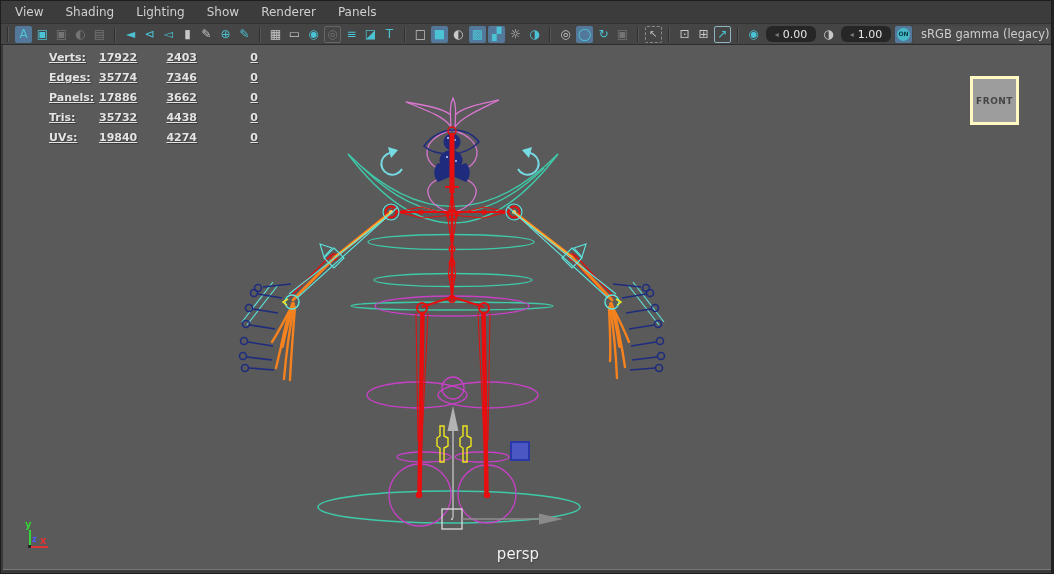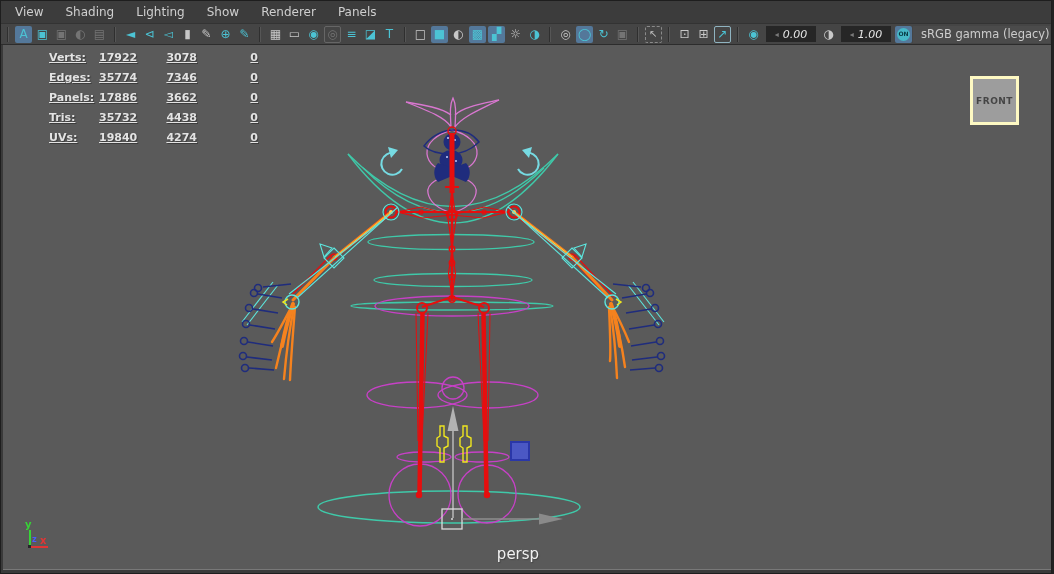--- a/index.html
+++ b/index.html
@@ -19,22 +19,22 @@
          font-size:12px;line-height:1;color:#4cc3d4;margin:0 1px;border-radius:2px;
          box-sizing:border-box;cursor:default;}
   .ticon.light{color:#c8c8c8;}
   .ticon.disabled{color:#747474;}
   .ticon.active{background:#54789a;}
   .ticon.boxed{border:1px solid #8fb3c0;}
   .ticon.boxdim{border:1px solid #666;}
   .ticon.dashed{border:1px dashed #8a8a8a;font-size:10px;}
   .tsep{width:1px;height:15px;background:#2f2f2f;border-right:1px solid #565656;margin:0 5px;flex:none;}
   .tfield{background:#262626;color:#e6e6e6;font-size:11px;height:16px;min-width:40px;
-          display:flex;align-items:center;justify-content:center;border-radius:0;
-          margin:0 3px;padding:0 5px;font-style:italic;}
+          display:flex;align-items:center;justify-content:center;border-radius:6px;
+          margin:0 3px;padding:0 5px;}
   .tfield::before{content:"◂";color:#7a7a7a;font-size:8px;margin-right:4px;}
   .oncirc{width:13px;height:13px;border-radius:50%;background:#46b8c8;color:#083a44;
           font-size:6px;font-weight:bold;display:flex;align-items:center;justify-content:center;}
   .tdrop{flex:1;align-self:stretch;display:flex;align-items:center;background:#4b4b4b;
          color:#cccccc;font-size:11.5px;padding-left:8px;}
   
   .viewport{position:absolute;left:2px;top:44px;width:1050px;height:524px;background:#5a5a5a;
             border-bottom:1px solid #787878;}
   .rigsvg{position:absolute;left:0;top:0;width:1050px;height:524px;}
   
@@ -328,21 +328,21 @@
         <text x="24" y="527" fill="#37d437">y</text>
         <text x="39" y="543" fill="#e03535">x</text>
         <text x="31" y="541" fill="#4b5bff" font-size="8">z</text>
       </g>
     </svg>
 
     <div class="hud">
         <div class="hud-row">
           <span class="hud-label">Verts:</span>
           <span class="hud-v hud-v0">17922</span>
-          <span class="hud-v hud-v1">3078</span>
+          <span class="hud-v hud-v1">2403</span>
           <span class="hud-v hud-v2">0</span>
         </div>
         <div class="hud-row">
           <span class="hud-label">Edges:</span>
           <span class="hud-v hud-v0">35774</span>
           <span class="hud-v hud-v1">7346</span>
           <span class="hud-v hud-v2">0</span>
         </div>
         <div class="hud-row">
           <span class="hud-label">Panels:</span>

